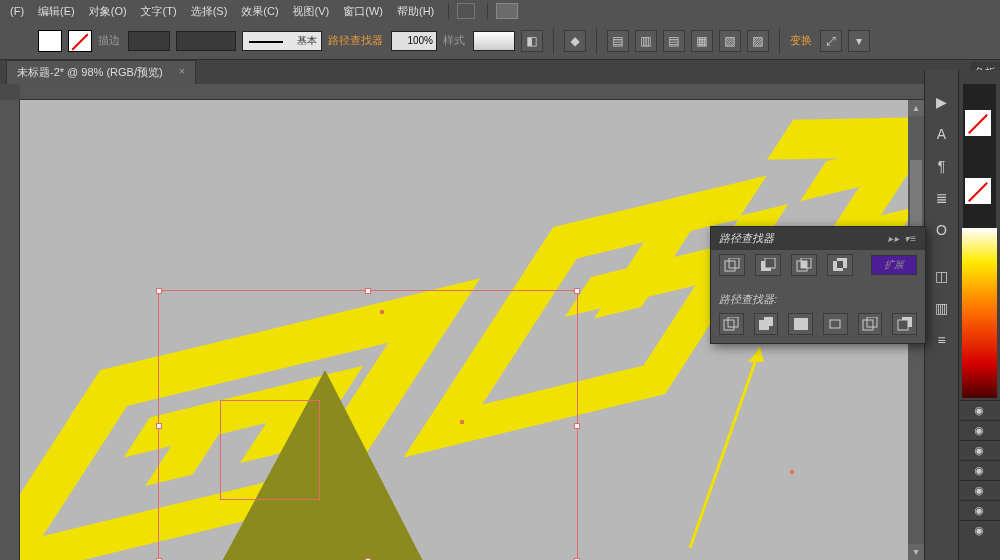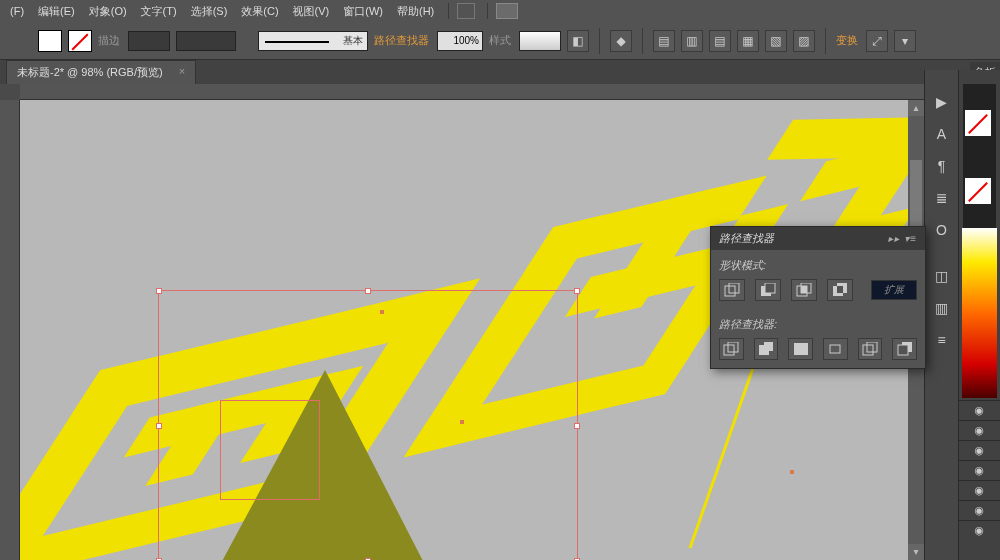--- a/index.html
+++ b/index.html
@@ -13,21 +13,21 @@
   .menubar .layout-btn { width: 22px; height: 16px; background: #6b6b6b; border: 1px solid #888; }
 
   
   .optbar { height: 38px; background: #535353; border-bottom: 1px solid #2f2f2f; display: flex; align-items: center; padding: 0 28px 0 38px; gap: 6px; }
   .optbar .swatch     { width: 24px; height: 22px; border: 1px solid #000; display: inline-block; }
   .no-fill            { background: #fff; position: relative; }
   .no-fill::after     { content: ""; position: absolute; left: 0; right: 0; top: 50%; border-top: 2px solid #e00; transform: rotate(-45deg); }
   .field-lbl          { color: #999; font-size: 11px; margin-right: 2px; }
   .field-lbl.orange   { color: #e39a3c; }
   .stroke-input       { width: 42px; height: 20px; background: #3a3a3a; border: 1px solid #222; }
-  .stroke-style       { width: 110px; height: 20px; background: #e6e6e6; border: 1px solid #222; display: flex; align-items: center; justify-content: flex-end; padding-right: 4px; color: #333; font-size: 10px; position: relative; margin-left: 16px; }
+  .stroke-style       { width: 80px; height: 20px; background: #e6e6e6; border: 1px solid #222; display: flex; align-items: center; justify-content: flex-end; padding-right: 4px; color: #333; font-size: 10px; position: relative; }
   .stroke-style::before { content: ""; position: absolute; left: 6px; right: 38px; top: 50%; border-top: 2px solid #000; }
   .opacity-fld        { width: 46px; height: 20px; background: #e0e0e0; border: 1px solid #222; color: #000; font-size: 10px; text-align: right; padding-right: 3px; line-height: 18px; padding-left: 8px; }
   .style-drop         { width: 42px; height: 20px; background: linear-gradient(#fff,#ccc); border: 1px solid #222; }
   .vdiv               { width: 1px; height: 26px; background: #3a3a3a; margin: 0 4px; }
   .ibtn               { width: 22px; height: 22px; background: #595959; border: 1px solid #3a3a3a; display: flex; align-items: center; justify-content: center; color: #ccc; font-size: 12px; }
 
   
   .tabbar { height: 24px; background: #424242; display: flex; align-items: flex-end; padding-left: 6px; }
   .doctab { background: #545454; padding: 4px 10px; font-size: 11px; color: #ddd; border: 1px solid #333; border-bottom: none; display: flex; gap: 16px; }
   .doctab .close { color: #999; }
@@ -67,21 +67,21 @@
 
   
   .pf { position: absolute; left: 710px; top: 226px; width: 216px; background: #535353; border: 1px solid #2a2a2a; box-shadow: 3px 3px 10px rgba(0,0,0,.5); font-style: italic; }
   .pf .pf-tab { background: #3a3a3a; padding: 4px 8px; font-size: 11px; display:flex; align-items:center; }
   .pf .pf-tab .spacer{ flex:1; }
   .pf .pf-tab .mini { color:#aaa; font-size:10px; letter-spacing:1px; margin-left:4px;}
   .pf .pf-sec { padding: 4px 8px 8px; }
   .pf .pf-lbl { font-size: 11px; color:#ccc; margin: 4px 0 6px; }
   .pf .pf-row { display: flex; gap: 10px; align-items:center; }
   .pf .pfbtn { width: 26px; height: 22px; background: #595959; border: 1px solid #3a3a3a; display:flex; align-items:center; justify-content:center;}
-  .pf .expand { margin-left:auto; width:46px; height:20px; background:#0f172a; border:1px solid #333; font-size:10px; color:#888; text-align:center; line-height:18px;}
+  .pf .expand { margin-left:auto; width:46px; height:20px; background:#4c1d95; border:1px solid #333; font-size:10px; color:#888; text-align:center; line-height:18px;}
 
   
   svg { display:block; }
 </style>
 </head>
 <body>
 
 <div class="menubar">
   <span class="menu-item">(F)</span>
   <span class="menu-item">编辑(E)</span>
@@ -228,21 +228,20 @@
 </div>
 
 <div class="pf">
   <div class="pf-tab">
     <span>路径查找器</span>
     <span class="spacer"></span>
     <span class="mini">▸▸</span>
     <span class="mini">▾≡</span>
   </div>
   <div class="pf-sec">
-    <div class="pf-lbl">形状模式:</div>
     <div class="pf-row">
       <span class="pfbtn">
           <svg width="16" height="14">
             <rect x="1" y="3" width="10" height="10" fill="none" stroke="#ccc"></rect>
             <rect x="5" y="0" width="10" height="10" fill="none" stroke="#ccc"></rect>
           </svg>
         </span>
       <span class="pfbtn">
           <svg width="16" height="14">
             <rect x="1" y="3" width="10" height="10" fill="#ccc"></rect>

